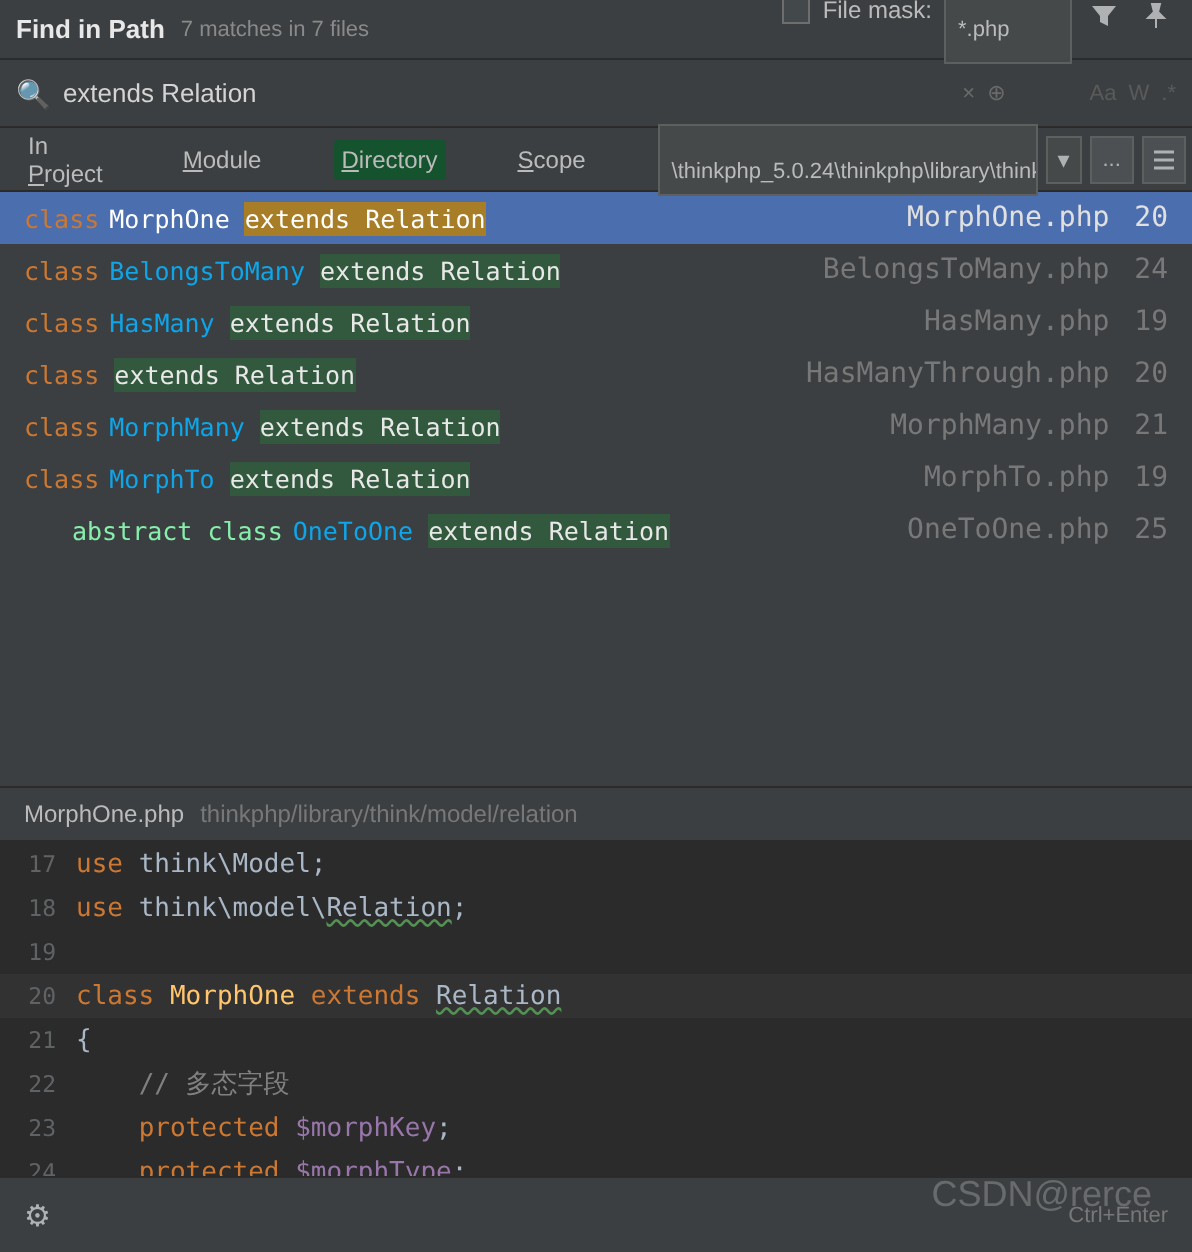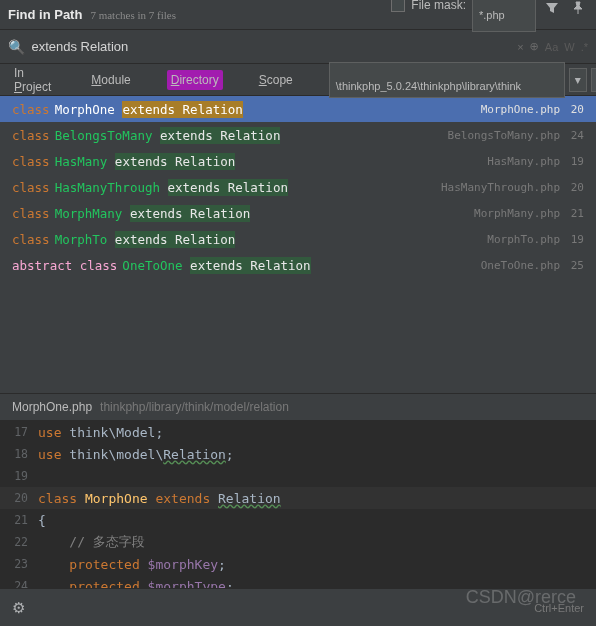--- a/index.html
+++ b/index.html
@@ -1,46 +1,46 @@
 <!DOCTYPE html>
 <html><head>
   <meta charset="utf-8">
   <style>
     * { margin: 0; padding: 0; box-sizing: border-box; }
     body { width: 596px; height: 626px; background: #3c3f41; font-family: "Segoe UI", sans-serif; font-size: 12px; color: #bbbbbb; overflow: hidden; position: relative; }
     .header { height: 30px; background: #3c3f41; display: flex; align-items: center; padding: 0 8px; border-bottom: 1px solid #2b2b2b; }
     .title { color: #e8e8e8; font-weight: bold; font-size: 13px; text-align: right; }
-    .subtitle { color: #8a8a8a; margin-left: 8px; font-size: 11px; font-family: Liberation Serif, serif; }
+    .subtitle { color: #8a8a8a; margin-left: 8px; font-size: 11px; }
     .header-right { margin-left: auto; display: flex; align-items: flex-start; gap: 6px; }
     .checkbox { width: 14px; height: 14px; border: 1px solid #6e6e6e; background: #43494a; }
     .filemask-input { width: 64px; height: 22px; background: #45494a; border: 1px solid #5e6060; color: #bbbbbb; padding: 16px 6px; font-size: 11px; }
     .icon-btn { width: 20px; height: 20px; display: flex; align-items: center; justify-content: center; color: #afb1b3; cursor: pointer; }
     .search-row { height: 34px; display: flex; align-items: center; padding: 0 8px; border-bottom: 1px solid #2b2b2b; }
     .search-icon { color: #8a8a8a; font-size: 14px; margin-right: 6px; }
     .search-text { color: #d4d4d4; font-size: 13px; flex: 1; }
     .search-right { display: flex; align-items: center; gap: 6px; color: #5a5a5a; font-size: 11px; }
     .tabs-row { height: 32px; display: flex; align-items: center; padding: 0 10px; gap: 32px; border-bottom: 1px solid #2b2b2b; }
     .tab { color: #bbbbbb; font-size: 12px; cursor: pointer; padding: 3px 4px; }
-    .tab.active { background: #a21caf; border-radius: 2px; }
+    .tab.active { background: #14532d; border-radius: 2px; }
     .tab .underline { text-decoration: underline; }
     .path-combo { margin-left: auto; display: flex; align-items: center; gap: 4px; }
-    .path-input { width: 236px; height: 24px; background: #45494a; border: 1px solid #5e6060; color: #bbbbbb; padding: 17px 6px; font-size: 11px; overflow: hidden; white-space: nowrap; }
+    .path-input { width: 190px; height: 24px; background: #45494a; border: 1px solid #5e6060; color: #bbbbbb; padding: 17px 6px; font-size: 11px; overflow: hidden; white-space: nowrap; }
     .path-dropdown { width: 18px; height: 24px; background: #45494a; border: 1px solid #5e6060; display: flex; align-items: center; justify-content: center; color: #afb1b3; }
     .small-btn { width: 22px; height: 24px; background: #4c5052; border: 1px solid #5e6060; display: flex; align-items: center; justify-content: center; color: #afb1b3; cursor: pointer; font-size: 11px; }
     .results { background: #3c3f41; }
     .result-row { height: 26px; display: flex; align-items: center; padding: 0 12px; font-family: Consolas, monospace; font-size: 12.5px; }
     .result-row.selected { background: #4b6eaf; }
     .result-row.selected .cls-name { color: #fff; }
     .result-row.selected .file-info { color: #e0e0e0; }
     .kw-class { color: #cc7832; }
-    .kw-abstract { color: #f9a8d4; }
-    .cls-name { color: #22c55e; margin-left: 5px; }
+    .kw-abstract { color: #86efac; margin-left: 24px; }
+    .cls-name { color: #0ea5e9; margin-left: 5px; }
     .hl { background: #32593d; color: #e8e8e8; padding: 1px 0; }
     .hl-sel { background: #a87d28; color: #fff; padding: 1px 0; }
-    .file-info { margin-left: auto; color: #787878; font-size: 11px; }
+    .file-info { margin-left: auto; color: #787878; font-size: 14px; }
     .file-info .ln { margin-left: 4px; }
     .preview-header { height: 28px; background: #3c3f41; display: flex; align-items: center; padding: 0 12px; border-top: 1px solid #2b2b2b; border-bottom: 1px solid #2b2b2b; color: #bbbbbb; font-size: 12px; margin-top: 115px; }
     .preview-path { color: #787878; margin-left: 8px; }
     .code-area { background: #2b2b2b; font-family: Consolas, monospace; font-size: 13px; position: relative; }
     .code-line { display: flex; height: 22px; align-items: center; }
     .gutter { width: 38px; text-align: right; color: #606366; padding-right: 10px; font-size: 11.5px; }
     .code { white-space: pre; }
     .code-line.hl-line { background: #323232; }
     .c-kw { color: #cc7832; }
     .c-id { color: #a9b7c6; }
@@ -77,21 +77,21 @@
       </span>
   </div>
 </div>
 
 <div class="search-row">
   <span class="search-icon">🔍</span>
   <span class="search-text">extends Relation</span>
   <div class="search-right">
     <span style="color:#6a6a6a;">×</span>
     <span style="color:#6a6a6a;">⊕</span>
-    <span style="color:#5a5a5a;">Aa</span>
+    <span style="color:#5a5a5a;margin-left:36px;">Aa</span>
     <span style="color:#5a5a5a;">W</span>
     <span style="color:#5a5a5a;">.*</span>
   </div>
 </div>
 
 <div class="tabs-row">
   <span class="tab">In <span class="underline">P</span>roject</span>
   <span class="tab"><span class="underline">M</span>odule</span>
   <span class="tab active"><span class="underline">D</span>irectory</span>
   <span class="tab"><span class="underline">S</span>cope</span>
@@ -118,21 +118,21 @@
     <span class="cls-name">BelongsToMany</span>&nbsp;<span class="hl">extends Relation</span>
     <span class="file-info"><span>BelongsToMany.php</span> <span class="ln">24</span></span>
   </div>
   <div class="result-row">
     <span class="kw-class">class</span>
     <span class="cls-name">HasMany</span>&nbsp;<span class="hl">extends Relation</span>
     <span class="file-info"><span>HasMany.php</span> <span class="ln">19</span></span>
   </div>
   <div class="result-row">
     <span class="kw-class">class</span>
-    <span class="cls-name">HasManyThrough</span>&nbsp;<span class="hl">extends Relation</span>
+    &nbsp;<span class="hl">extends Relation</span>
     <span class="file-info"><span>HasManyThrough.php</span> <span class="ln">20</span></span>
   </div>
   <div class="result-row">
     <span class="kw-class">class</span>
     <span class="cls-name">MorphMany</span>&nbsp;<span class="hl">extends Relation</span>
     <span class="file-info"><span>MorphMany.php</span> <span class="ln">21</span></span>
   </div>
   <div class="result-row">
     <span class="kw-class">class</span>
     <span class="cls-name">MorphTo</span>&nbsp;<span class="hl">extends Relation</span>

